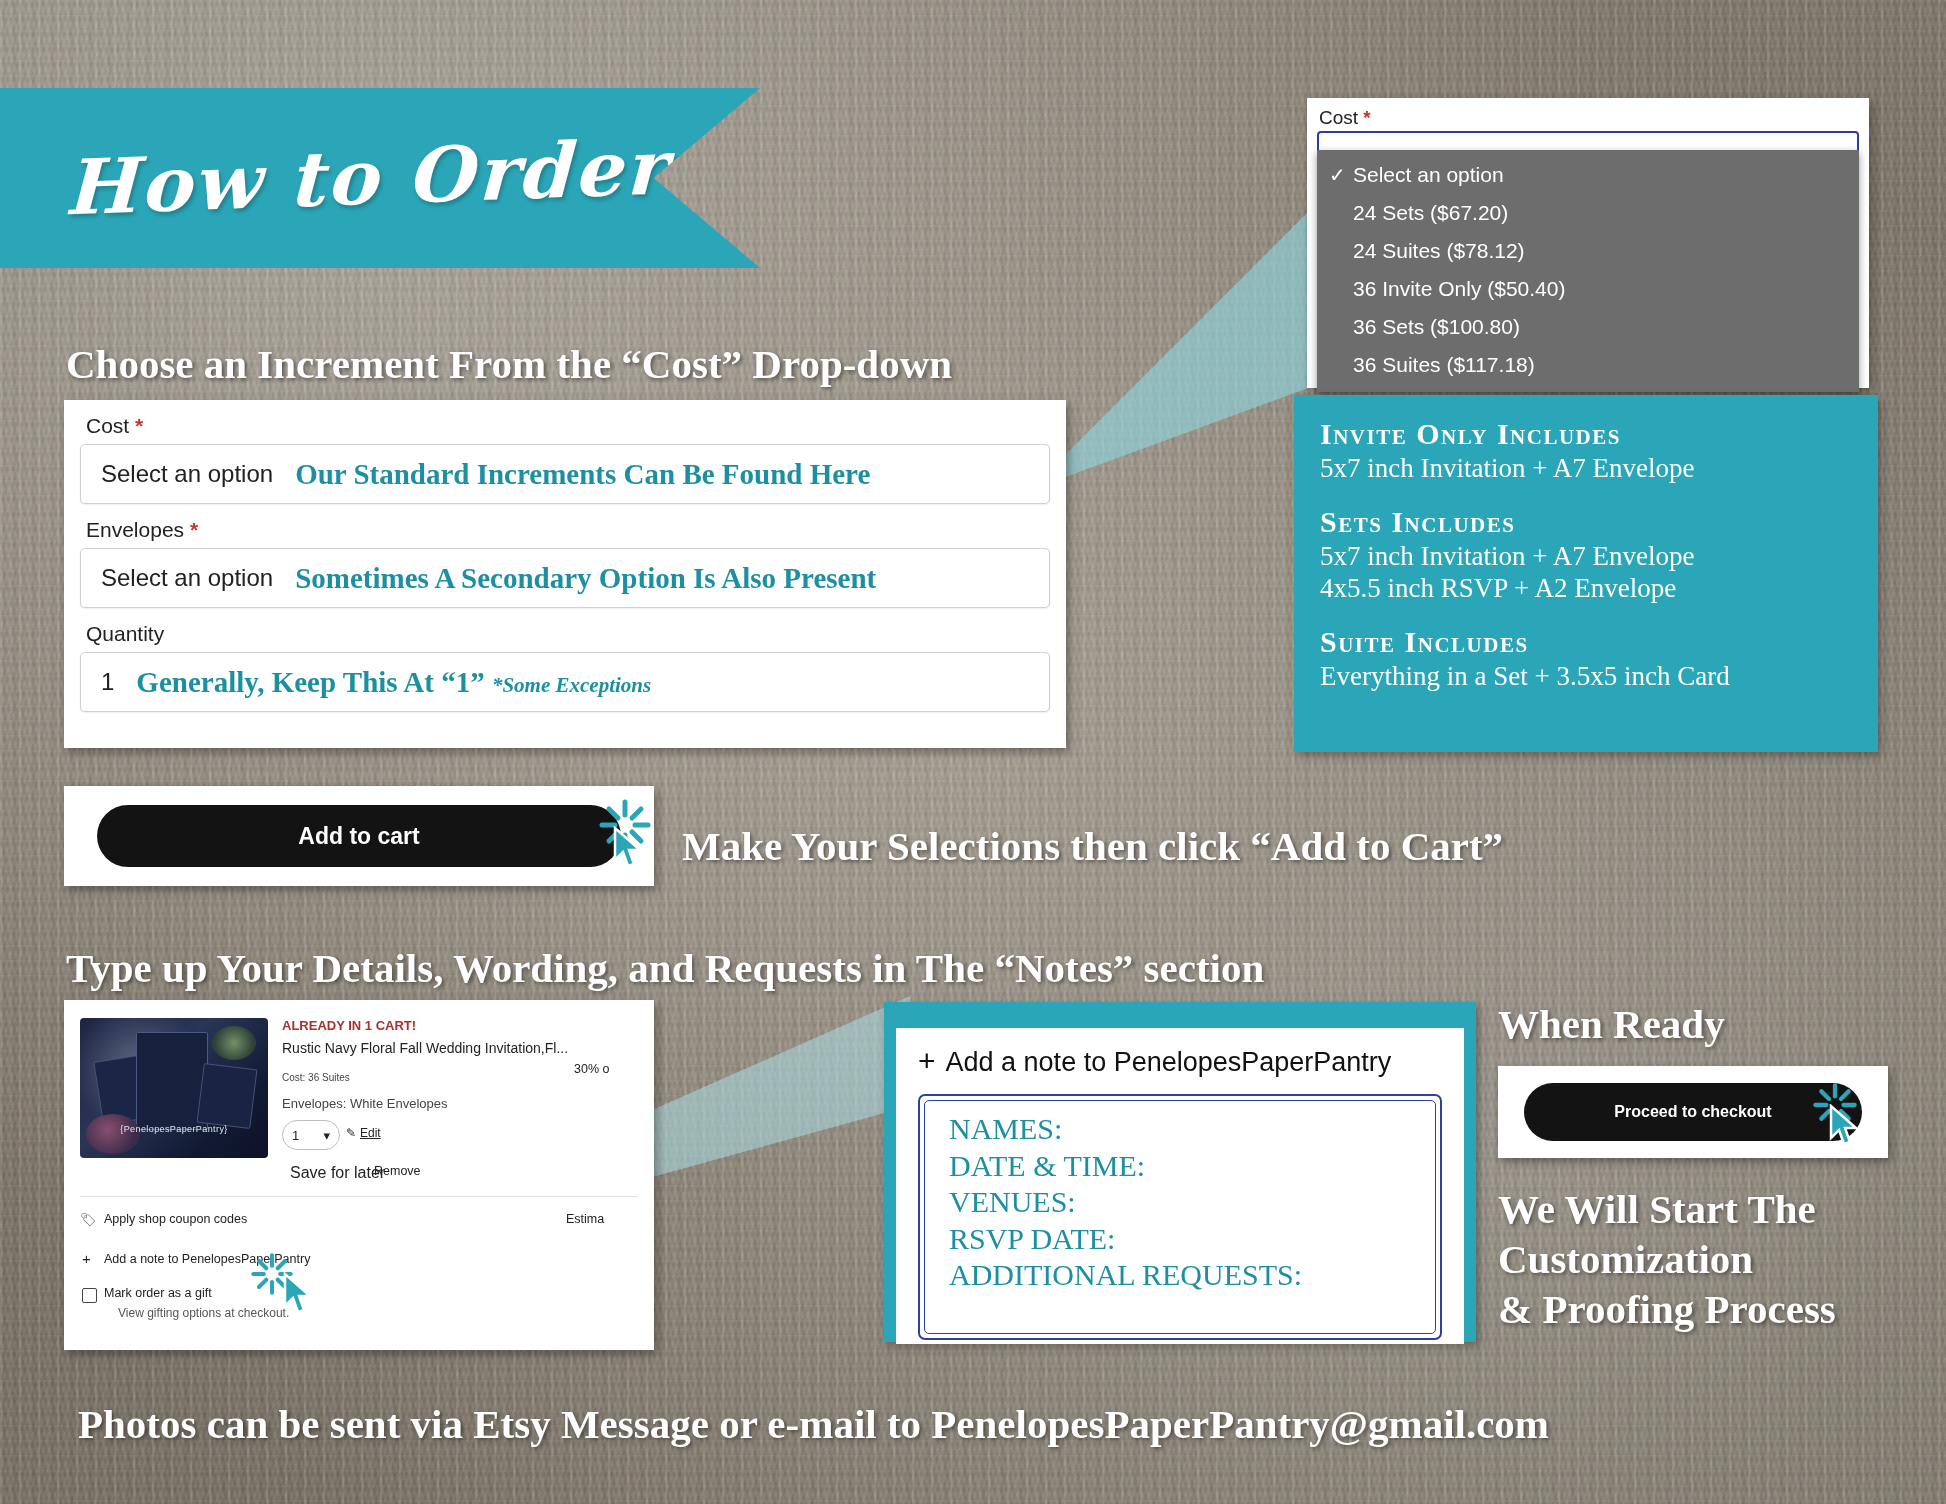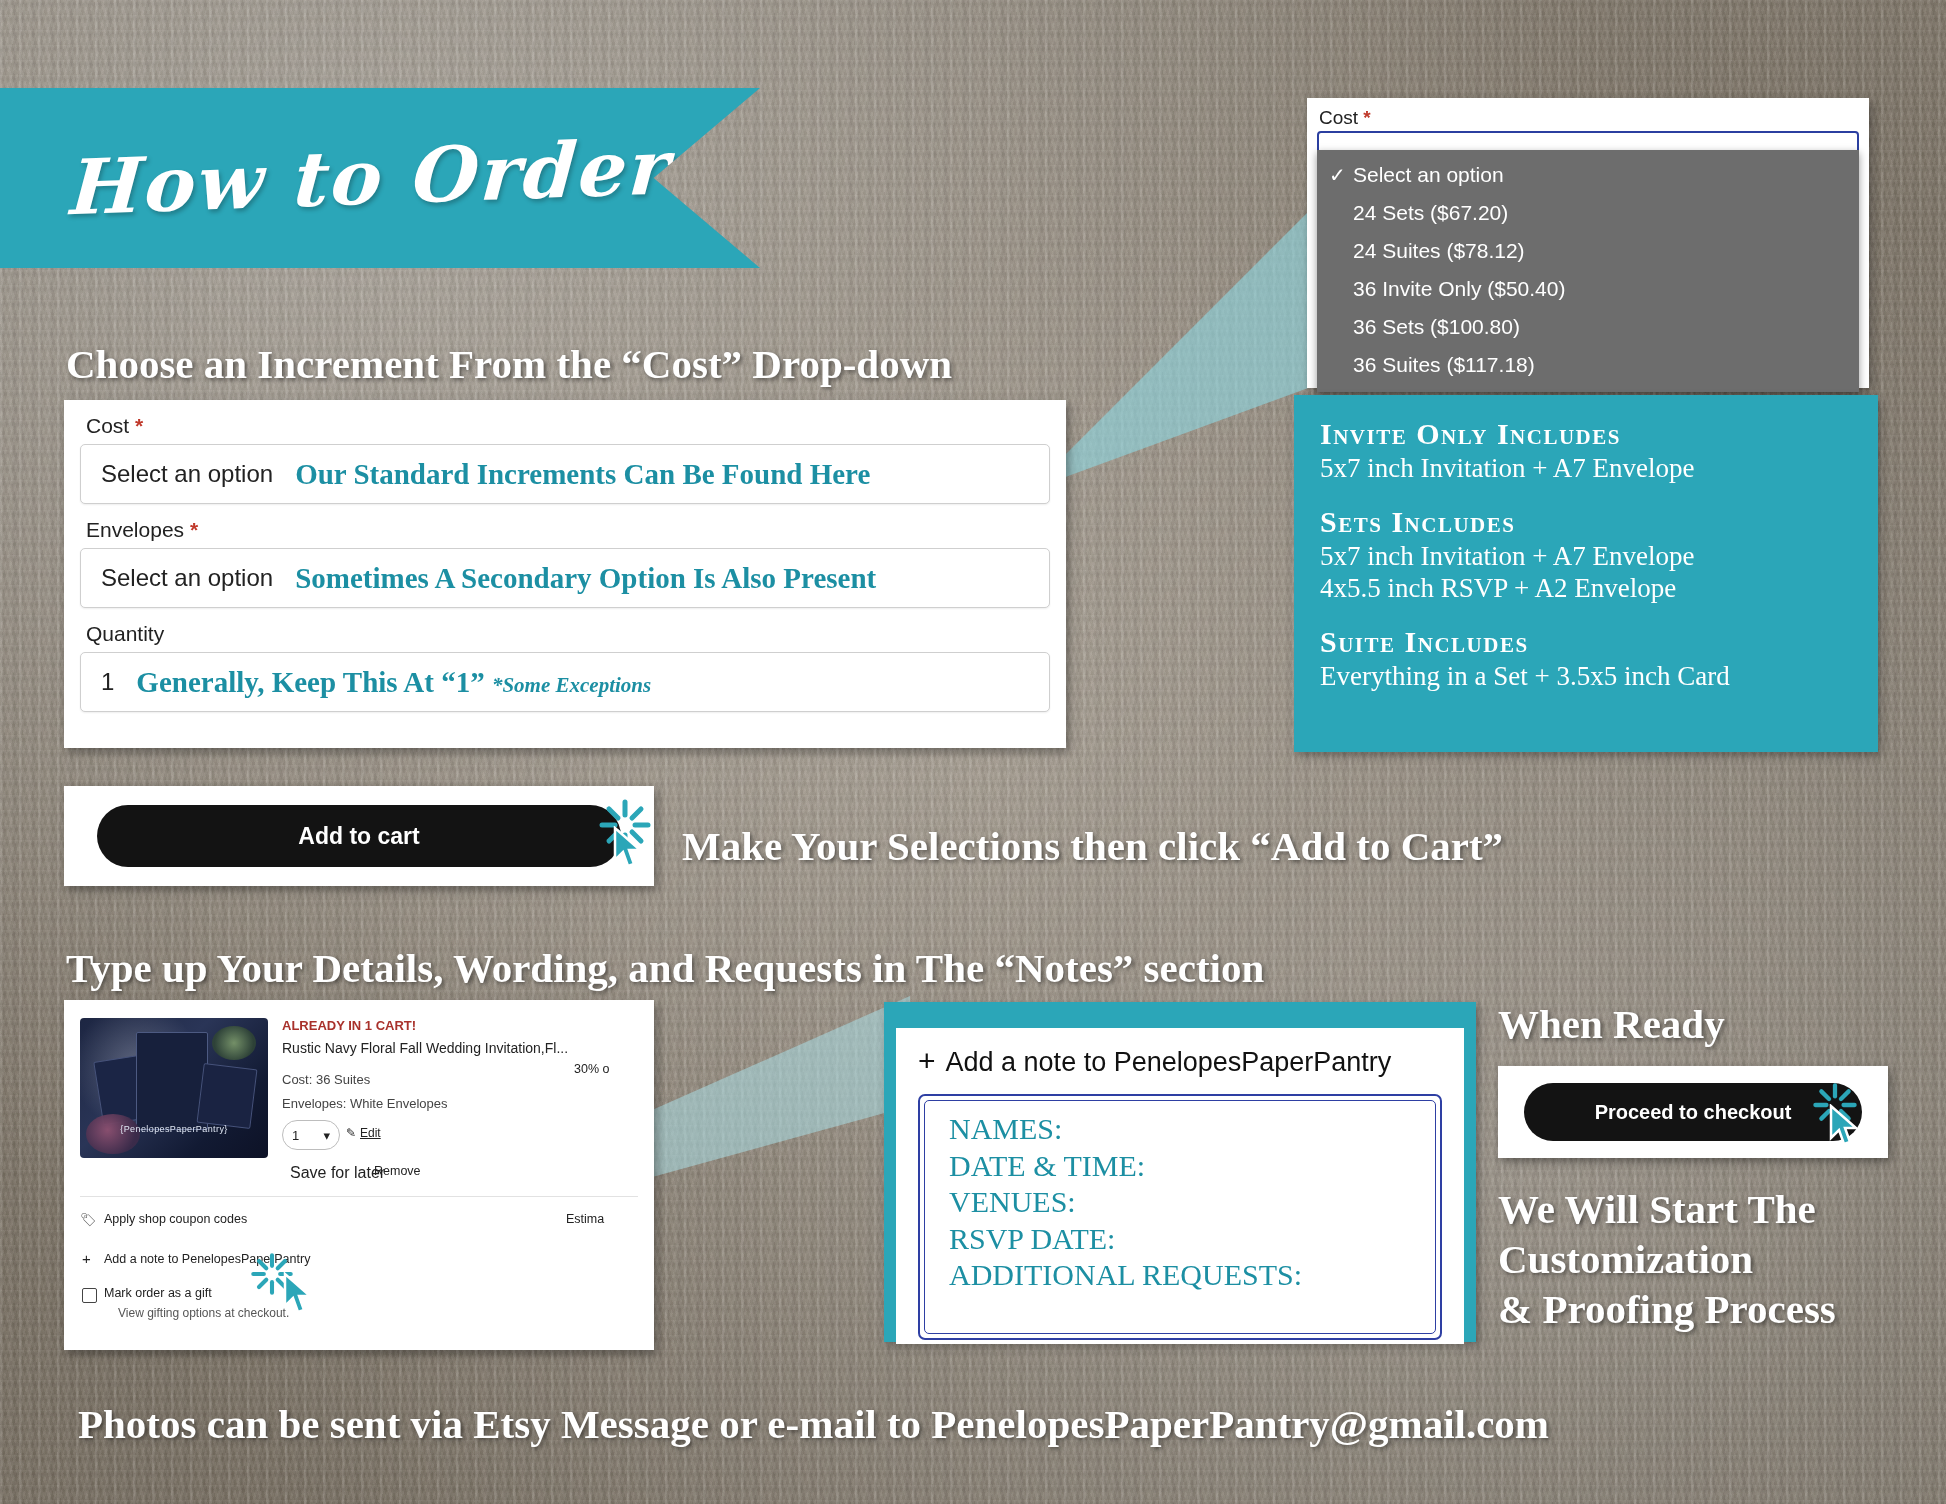--- a/index.html
+++ b/index.html
@@ -134,21 +134,21 @@
       overflow:hidden;
   }
   .cs-thumb .card1{position:absolute;left:56px;top:14px;width:70px;height:96px;background:#17203c;border:1px solid #4d5a82;border-radius:2px;}
   .cs-thumb .card2{position:absolute;left:18px;top:40px;width:46px;height:62px;background:#1b2545;border:1px solid #46527a;border-radius:2px;transform:rotate(-9deg);}
   .cs-thumb .card3{position:absolute;left:120px;top:48px;width:52px;height:58px;background:#1a2342;border:1px solid #46527a;border-radius:2px;transform:rotate(7deg);}
   .cs-thumb .fl1{position:absolute;left:6px;top:96px;width:54px;height:40px;border-radius:50%;background:radial-gradient(circle at 40% 40%,#8d5070,#3c2b4a 70%);opacity:.95;}
   .cs-thumb .fl2{position:absolute;left:132px;top:8px;width:44px;height:34px;border-radius:50%;background:radial-gradient(circle at 50% 50%,#7d9b6b,#2f4436 70%);opacity:.9;}
   .cs-thumb .brand{position:absolute;left:0;right:0;bottom:24px;text-align:center;color:#dfe6f3;font-size:9px;letter-spacing:.4px;}
   .cs-alert{position:absolute;left:218px;top:18px;color:#a8312b;font-size:13px;font-weight:700;}
   .cs-title{position:absolute;left:218px;top:40px;width:300px;font-size:14px;color:#222;}
-  .cs-meta1{position:absolute;left:218px;top:72px;font-size:13px;color:#444;}
+  .cs-meta1{position:absolute;left:218px;top:72px;font-size:10px;color:#444;}
   .cs-meta2{position:absolute;left:218px;top:96px;font-size:13px;color:#444;}
   .cs-qty{
     position:absolute;left:218px;top:120px;width:58px;height:30px;border:1px solid #bdbdbd;border-radius:15px;
     display:flex;align-items:center;justify-content:space-between;padding:0 9px;box-sizing:border-box;font-size:13px;
   }
   .cs-edit{position:absolute;left:296px;top:126px;font-size:12px;text-decoration:underline;color:#222;}
   .cs-pencil{position:absolute;left:282px;top:126px;font-size:12px;}
   .cs-save{position:absolute;left:226px;top:164px;font-size:16px;}
   .cs-remove{position:absolute;left:310px;top:164px;font-size:12.5px;}
   .cs-discount{position:absolute;left:510px;top:62px;font-size:12.5px;color:#222;}
@@ -181,21 +181,21 @@
   .note-line{
     font-family:"Liberation Serif", serif;color:#1c8fa3;font-size:30px;line-height:1.22;
   }
 
   
   .checkout-card{
     position:absolute;left:1498px;top:1066px;width:390px;height:92px;
     background:#fff;box-shadow:3px 4px 9px rgba(0,0,0,.35);
     display:flex;align-items:center;justify-content:center;
   }
-  #proceed-btn{width:338px;height:58px;font-size:20px;}
+  #proceed-btn{width:338px;height:58px;font-size:16px;}
 
   .ready{position:absolute;left:1498px;top:1000px;}
   .tailtxt{
     position:absolute;color:#ffffff;font-family:"Liberation Serif", serif;font-weight:700;
     font-size:41px;text-shadow:2px 2px 4px rgba(0,0,0,.45);line-height:1.22;
   }
 
   .footer{
     position:absolute;left:78px;top:1400px;color:#fff;font-family:"Liberation Serif", serif;
     font-weight:700;font-size:41px;text-shadow:2px 2px 4px rgba(0,0,0,.45);white-space:nowrap;

